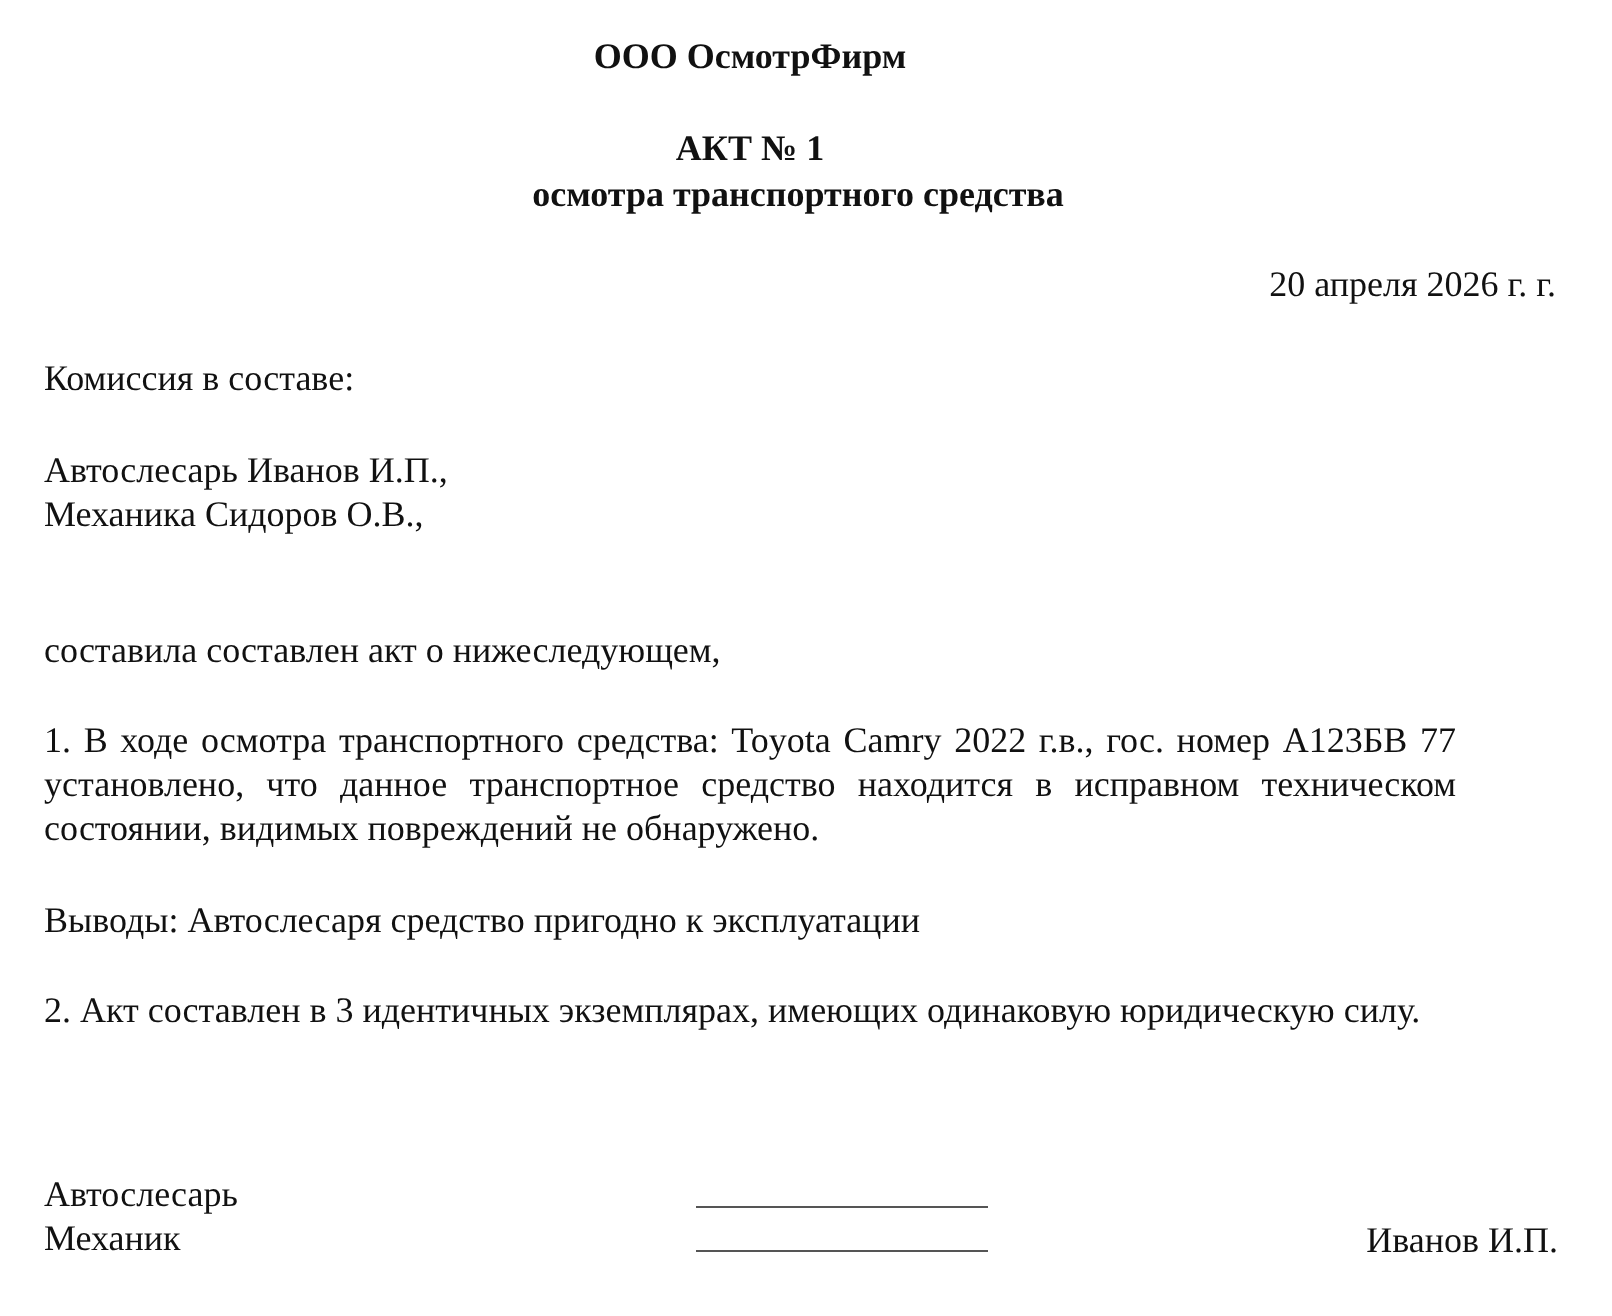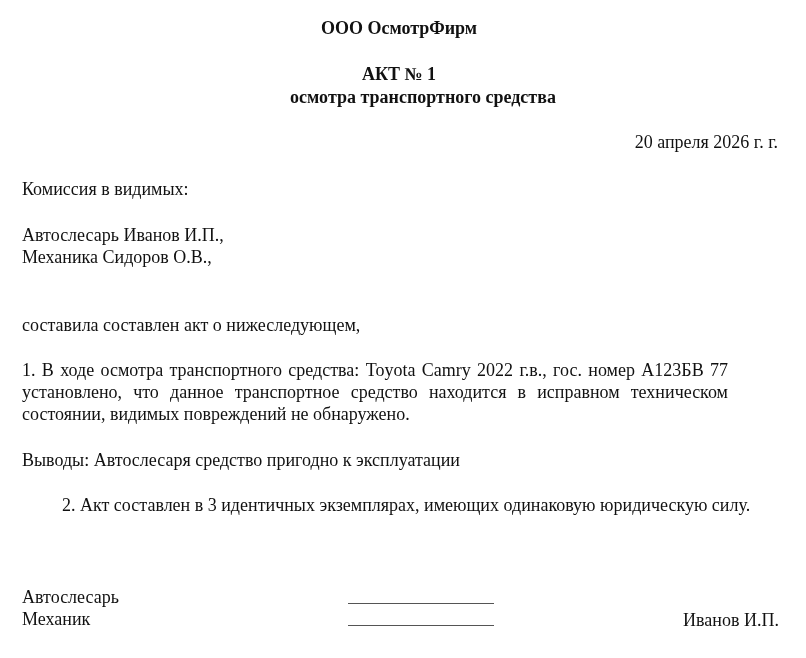--- a/index.html
+++ b/index.html
@@ -11,21 +11,21 @@
       width: 806px;
       height: 658px;
       position: relative;
       overflow: hidden;
       font-family: "Liberation Serif", "DejaVu Serif", serif;
       font-size: 18px;
       color: #111111;
     }
     .abs { position: absolute; white-space: nowrap; line-height: 22px; }
     .center { left: 0; width: 750px; text-align: center; }
-    .bold { font-weight: bold; margin-left: 24px; }
+    .bold { font-weight: bold; }
     .para {
       position: absolute;
       left: 22px;
       width: 706px;
       line-height: 22px;
       text-align: justify;
     }
     .sig-row {
       position: absolute;
       left: 22px;
@@ -57,32 +57,32 @@
 <div>
 
   <div class="abs center bold" style="top:17px;">ООО ОсмотрФирм</div>
 
   <div class="abs center bold" style="top:63px;">АКТ № 1</div>
 
   <div class="abs center bold" style="top:86px;padding-left:24px;">осмотра транспортного средства</div>
 
   <div class="abs" style="top:131px; right:28px; text-align:left;">20 апреля 2026 г. г.</div>
 
-  <div class="abs" style="top:178px; left:22px;">Комиссия в видимых:</div>
+  <div class="abs" style="top:178px; left:22px;">Комиссия в составе:</div>
 
   <div class="abs" style="top:224px; left:22px;">Автослесарь Иванов И.П.,</div>
   <div class="abs" style="top:246px; left:22px;">Механика Сидоров О.В.,</div>
 
   <div class="abs" style="top:314px; left:22px;">составила составлен акт о нижеследующем,</div>
 
   <div class="para" style="top:359px;">1. В ходе осмотра транспортного средства: Toyota Camry 2022 г.в., гос. номер А123БВ 77 установлено, что данное транспортное средство находится в исправном техническом состоянии, видимых повреждений не обнаружено.</div>
 
   <div class="abs" style="top:449px; left:22px;">Выводы: Автослесаря средство пригодно к эксплуатации</div>
 
-  <div class="para" style="top:494px;margin-left:40px;">2. Акт составлен в 3 идентичных экземплярах, имеющих одинаковую юридическую силу.</div>
+  <div class="para" style="top:494px;">2. Акт составлен в 3 идентичных экземплярах, имеющих одинаковую юридическую силу.</div>
 
   <div class="sig-row" style="top:586px;">
     <span class="sig-role">Автослесарь</span>
     <span class="sig-line"></span>
     <span class="sig-name">Иванов И.П.</span>
   </div>
 
   <div class="sig-row" style="top:608px;">
     <span class="sig-role">Механик</span>
     <span class="sig-line"></span>

